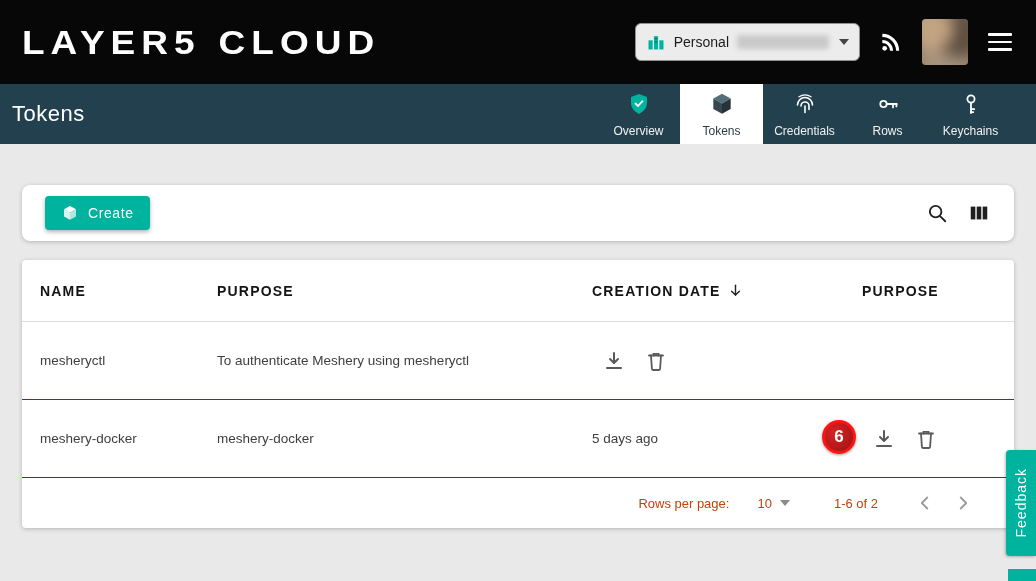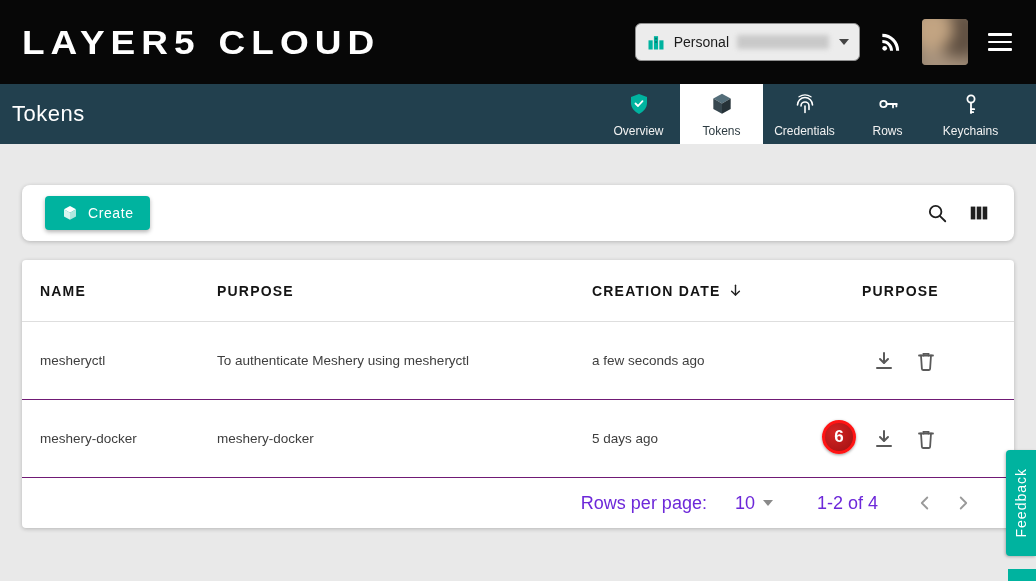--- a/index.html
+++ b/index.html
@@ -96,21 +96,21 @@
   .marker {
     position:absolute; left:800px; top:20px; width:34px; height:34px; border-radius:50%;
     background:radial-gradient(circle at 35% 35%, #d62323, #9e1212);
     border:3px solid #ff1414; color:#fff; font-weight:bold; font-size:17px;
     display:flex; align-items:center; justify-content:center;
     box-shadow:0 1px 3px rgba(0,0,0,0.4);
   }
 
   .t-footer {
     height:50px; display:flex; align-items:center; justify-content:flex-end;
-    font-size:18px; color:#6d28d9; padding-right:40px;
+    font-size:13px; color:#c2410c; padding-right:40px;
   }
   .rpp-value { margin-left:28px; }
   .rpp-caret {
     width:0; height:0; border-left:5px solid transparent; border-right:5px solid transparent;
     border-top:6px solid #8a8a8a; margin-left:8px; cursor:pointer;
   }
   .range-label { margin-left:44px; }
   .pager { display:flex; gap:16px; margin-left:36px; }
   .pager .icon-btn { cursor:default; }
 
@@ -279,21 +279,20 @@
               <path d="M6.5 13L12 18.5 17.5 13"></path>
             </svg>
           </button>
         </div>
         <div>PURPOSE</div>
       </div>
 
       <div class="t-row">
         <div class="c1">mesheryctl</div>
         <div>To authenticate Meshery using mesheryctl</div>
-        <div>a few seconds ago</div>
         <div class="actions-cell">
           <button class="icon-btn">
             <svg width="24" height="24" viewBox="0 0 24 24" fill="none" stroke="#5a5a5a" stroke-width="2" stroke-linecap="round" stroke-linejoin="round">
               <path d="M12 4v9.5"></path>
               <path d="M8 10l4 4 4-4"></path>
               <path d="M5 19h14"></path>
             </svg>
           </button>
           <button class="icon-btn">
             <svg width="24" height="24" viewBox="0 0 24 24" fill="none" stroke="#5a5a5a" stroke-width="1.8" stroke-linecap="round">
@@ -325,21 +324,21 @@
             </svg>
           </button>
         </div>
         <div class="marker">6</div>
       </div>
 
       <div class="t-footer">
         <span>Rows per page:</span>
         <span class="rpp-value">10</span>
         <span class="rpp-caret"></span>
-        <span class="range-label">1-2 of 4</span>
+        <span class="range-label">1-6 of 2</span>
         <div class="pager">
           <button class="icon-btn">
             <svg width="22" height="22" viewBox="0 0 24 24" fill="none" stroke="#9a9a9a" stroke-width="2" stroke-linecap="round" stroke-linejoin="round">
               <path d="M14.5 6l-6 6 6 6"></path>
             </svg>
           </button>
           <button class="icon-btn">
             <svg width="22" height="22" viewBox="0 0 24 24" fill="none" stroke="#9a9a9a" stroke-width="2" stroke-linecap="round" stroke-linejoin="round">
               <path d="M9.5 6l6 6-6 6"></path>
             </svg>

